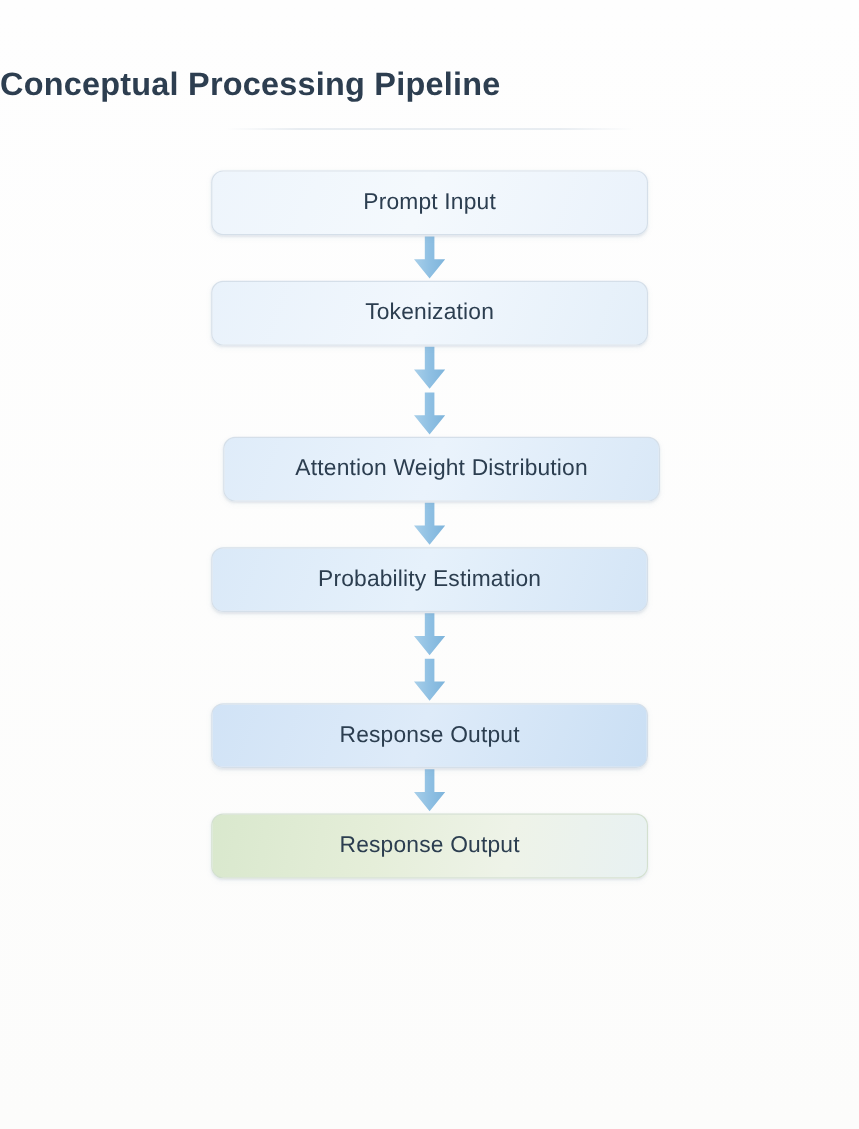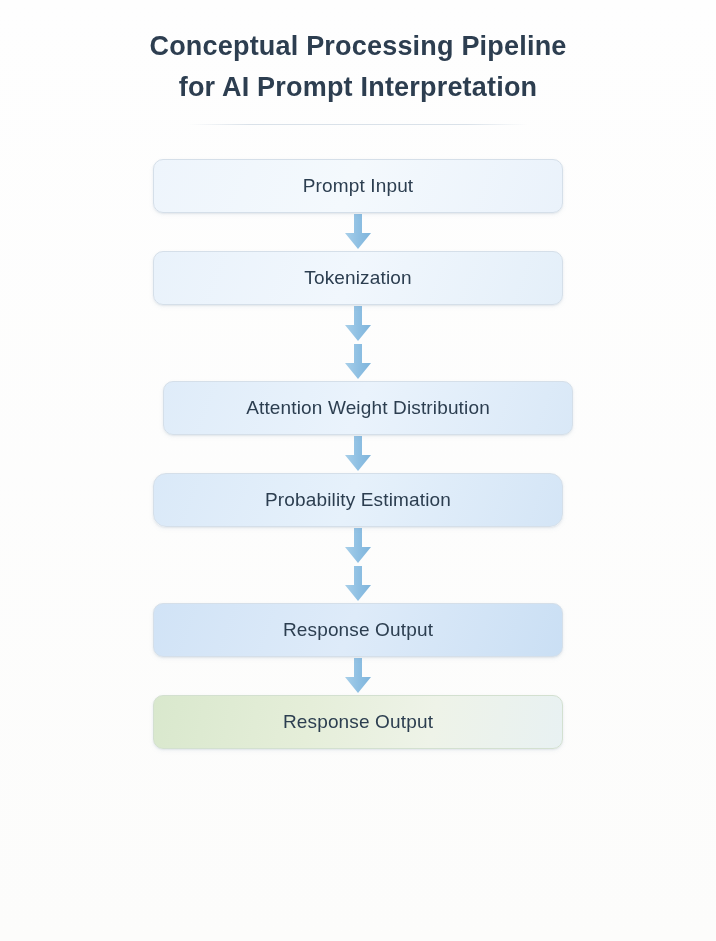--- a/index.html
+++ b/index.html
@@ -17,22 +17,21 @@
   .page {
     position: relative;
     width: 716px;
     height: 941px;
     background: linear-gradient(180deg, #fefefe 0%, #fcfcfb 100%);
     box-sizing: border-box;
   }
 
   
   .title-block {
-    padding-top: 26px;
-    text-align: center;
+    padding-top: 50px;
   }
   .title-line {
     font-size: 27px;
     font-weight: 600;
     color: #2d3e50;
     letter-spacing: 0.2px;
     line-height: 41px;
     white-space: nowrap;
   }
   .title-divider {
@@ -50,21 +49,21 @@
   .flow {
     margin: 0 auto;
     width: 388px;
     padding-top: 34px;
     display: flex;
     flex-direction: column;
     align-items: center;
   }
 
   .node {
-    width: 410px;
+    width: 364px;
     height: 54px;
     box-sizing: border-box;
     border-radius: 10px;
     display: flex;
     align-items: center;
     justify-content: center;
     border: 1px solid #d5dfe9;
     box-shadow: 0 1px 2px rgba(120,140,165,0.16),
                 0 2px 5px rgba(120,140,165,0.07);
     position: relative;
@@ -76,21 +75,21 @@
     color: #2c3e50;
     letter-spacing: 0.15px;
     white-space: nowrap;
   }
 
   
   .node.s0 { background: linear-gradient(110deg, #eef5fc 0%, #f4f9fd 48%, #eaf2fb 100%); }
   .node.s1 { background: linear-gradient(110deg, #e9f2fb 0%, #f1f7fd 48%, #e4eff9 100%); justify-content: center; }
   .node.s2 { background: linear-gradient(110deg, #e4effa 0%, #eef5fc 48%, #dfecf8 100%); }
   .node.s3 { background: linear-gradient(110deg, #dfecf9 0%, #eaf3fc 48%, #d9e8f7 100%); margin-left: 20px; }
-  .node.s4 { background: linear-gradient(110deg, #dae9f8 0%, #e6f1fb 48%, #d4e5f6 100%); border-radius: 13px; }
+  .node.s4 { background: linear-gradient(110deg, #dae9f8 0%, #e6f1fb 48%, #d4e5f6 100%); }
   .node.s5 { background: linear-gradient(110deg, #d6e6f7 0%, #e2eefa 48%, #cfe2f5 100%); }
   .node.s6 { background: linear-gradient(110deg, #d1e3f6 0%, #deebf9 48%, #cadff4 100%); }
   .node.green {
     background: linear-gradient(100deg, #d9e8cd 0%, #e5eed9 38%, #eef3e8 68%, #e8f1f2 100%);
     border: 1px solid #d3e0d0;
   }
 
   
   .arrow {
     width: 34px;
@@ -98,21 +97,20 @@
     display: block;
   }
 </style>
 </head>
 <body>
 
 <div class="page">
 
   <div class="title-block">
     <div class="title-line">Conceptual Processing Pipeline</div>
-    <div class="title-line">for AI Prompt Interpretation</div>
     <div class="title-divider"></div>
   </div>
 
   <div class="flow" id="flow">
       <div class="node s0">
         <span class="node-label">Prompt Input</span>
       </div>
       <svg class="arrow" viewBox="0 0 34 38">
         <defs>
           <linearGradient id="ag0" x1="0" y1="0" x2="1" y2="0">

